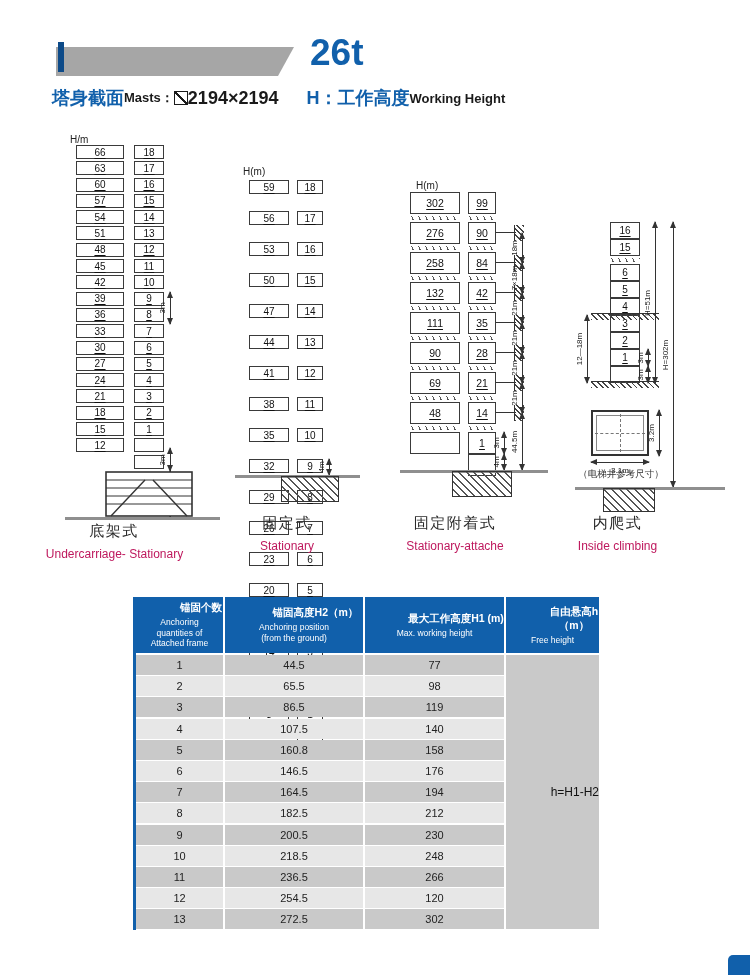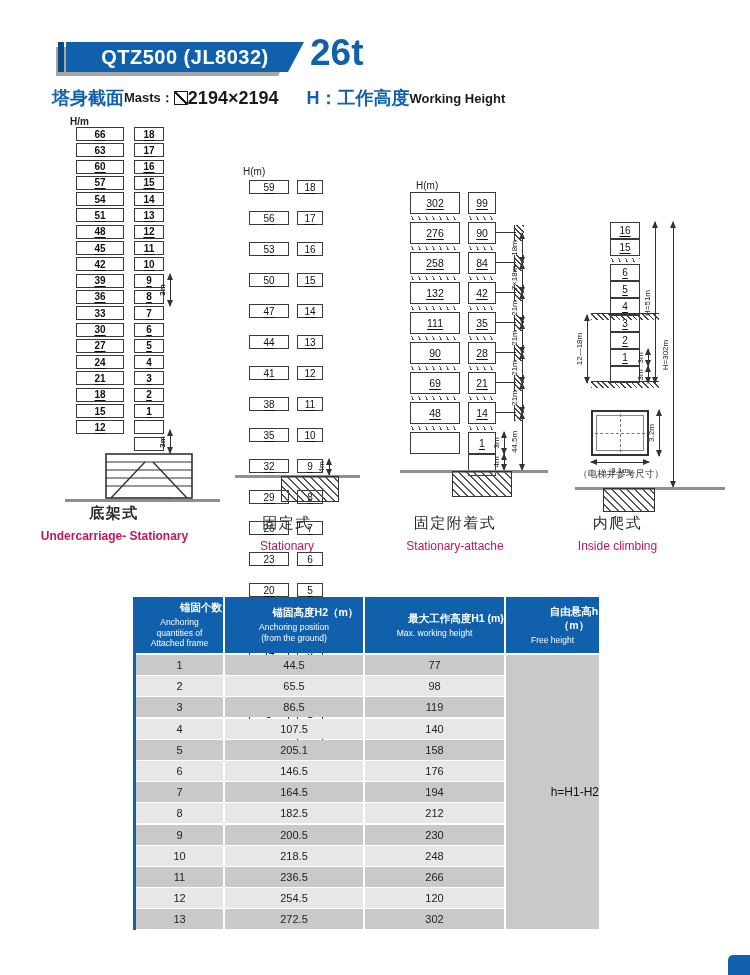--- a/index.html
+++ b/index.html
@@ -48,21 +48,21 @@
   .hdim>.lbl{position:absolute;top:3px;left:50%;transform:translateX(-50%);font-size:8px;color:#222;white-space:nowrap;}
   .anch{position:absolute;width:20px;height:0;border-top:1.6px solid #333;}
   .anch::after{content:"";position:absolute;right:-8px;top:-8px;width:9px;height:16px;border-left:1.6px solid #333;
     background:repeating-linear-gradient(45deg,#444 0 1.2px,transparent 1.2px 4px);}
   .support{position:absolute;height:6px;border-top:1.6px solid #333;
     background:repeating-linear-gradient(45deg,#444 0 1.2px,transparent 1.2px 4px);}
   .cap-cn{position:absolute;font-size:15px;color:#2b2b2b;letter-spacing:1.5px;text-align:center;}
   .cap-en{position:absolute;font-size:12px;color:#be185d;text-align:center;}
 
   
-  .d1{left:50px;top:112px;width:175px;height:460px;font-weight:bold;}
+  .d1{left:50px;top:130px;width:175px;height:460px;}
   .d1 .hlabel{left:20px;top:4px;}
   .d1 .colL{left:26px;top:15px;width:48px;}
   .d1 .colR{left:84px;top:15px;width:30px;}
   .d1 .cell{height:14px;margin-bottom:2.3px;}
   .d1 .under{position:absolute;left:55px;top:341px;width:88px;height:46px;}
   .d1 .cap-cn{left:0;top:392px;width:128px;}
   .d1 .cap-en{left:-23px;top:417px;width:175px;}
 
   
   .d2{left:235px;top:162px;width:130px;height:420px;}
@@ -111,23 +111,20 @@
   .footer-note{position:absolute;right:38px;top:926px;font-size:12.5px;font-weight:600;color:#000;}
   .corner-accent{position:absolute;right:0;bottom:0;width:22px;height:20px;background:#1160ab;border-top-left-radius:5px;}
 </style>
 </head>
 <body>
 
 <div class="page">
 
   <div class="banner-shadow"></div>
   <div class="banner-notch"></div>
-  <div class="banner">
-    <span>QTZ500 (JL8032)</span>
-  </div>
   <div class="capacity">26t</div>
 
   <div class="subtitle">
     <span class="sub-cn">塔身截面</span>
     <span class="sub-en">Masts：</span>
     <span class="mast-sym"></span>
     <span class="mast-val">2194×2194</span>
     <span class="sub-gap"></span>
     <span class="sub-cn">H：工作高度</span>
     <span class="sub-en">Working Height</span>
@@ -425,21 +422,21 @@
           <div class="td">86.5</div>
           <div class="td">119</div>
         </div>
           <div class="tr">
           <div class="td">4</div>
           <div class="td">107.5</div>
           <div class="td">140</div>
         </div>
           <div class="tr">
           <div class="td">5</div>
-          <div class="td">205.1</div>
+          <div class="td">160.8</div>
           <div class="td">158</div>
         </div>
           <div class="tr">
           <div class="td">6</div>
           <div class="td">146.5</div>
           <div class="td">176</div>
         </div>
           <div class="tr">
           <div class="td">7</div>
           <div class="td">164.5</div>

